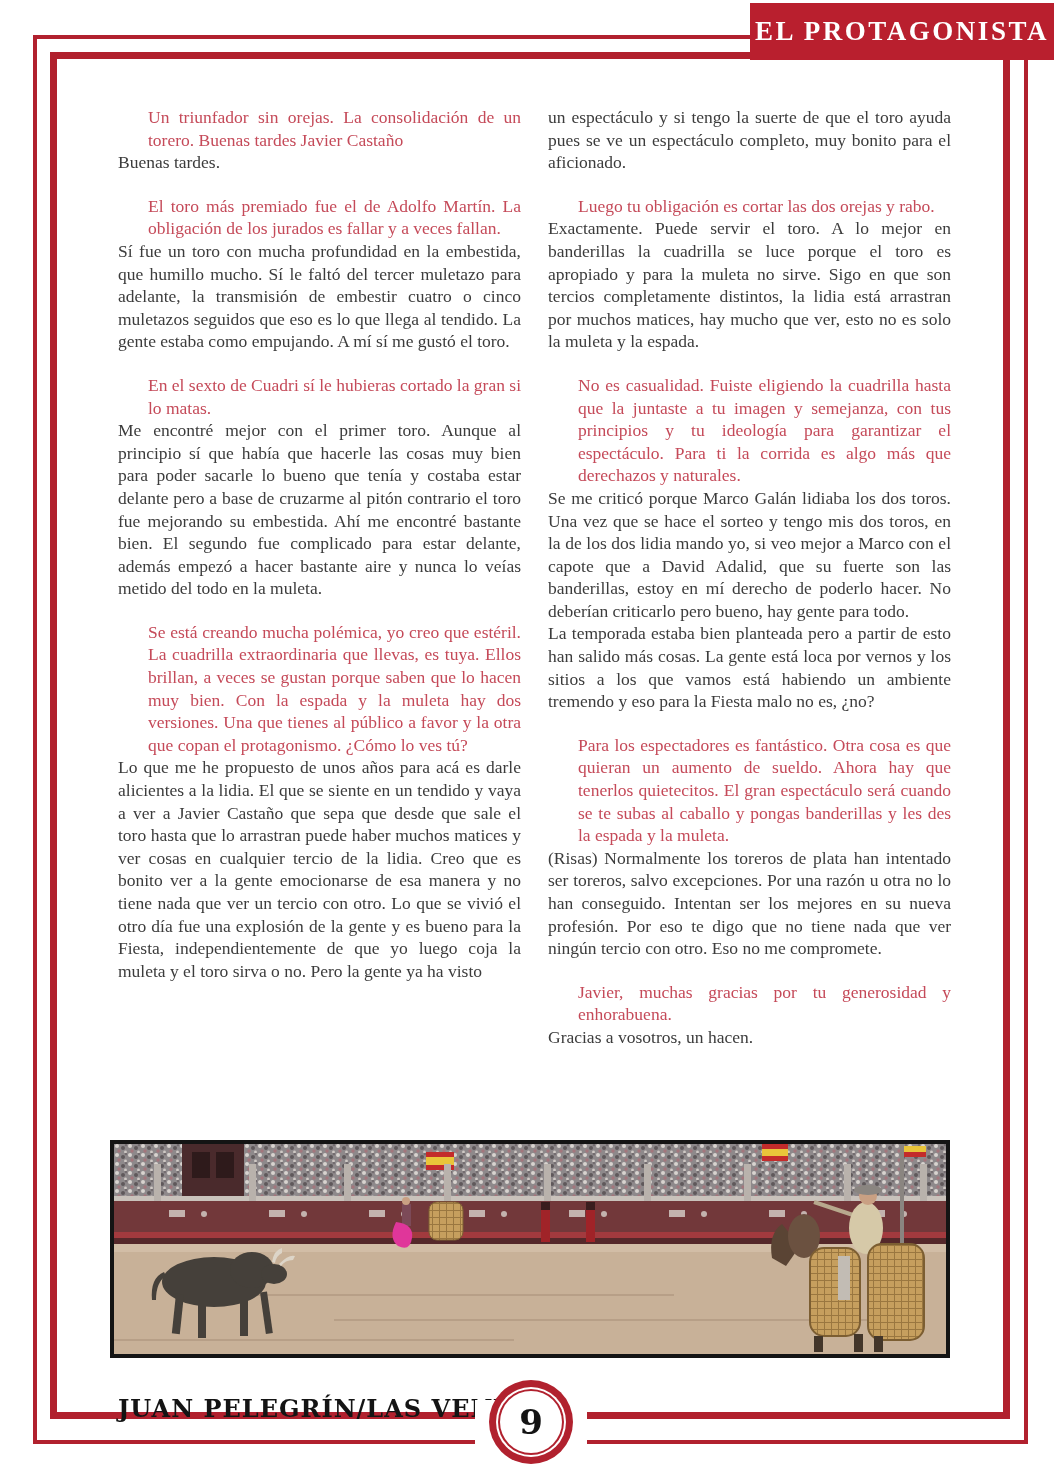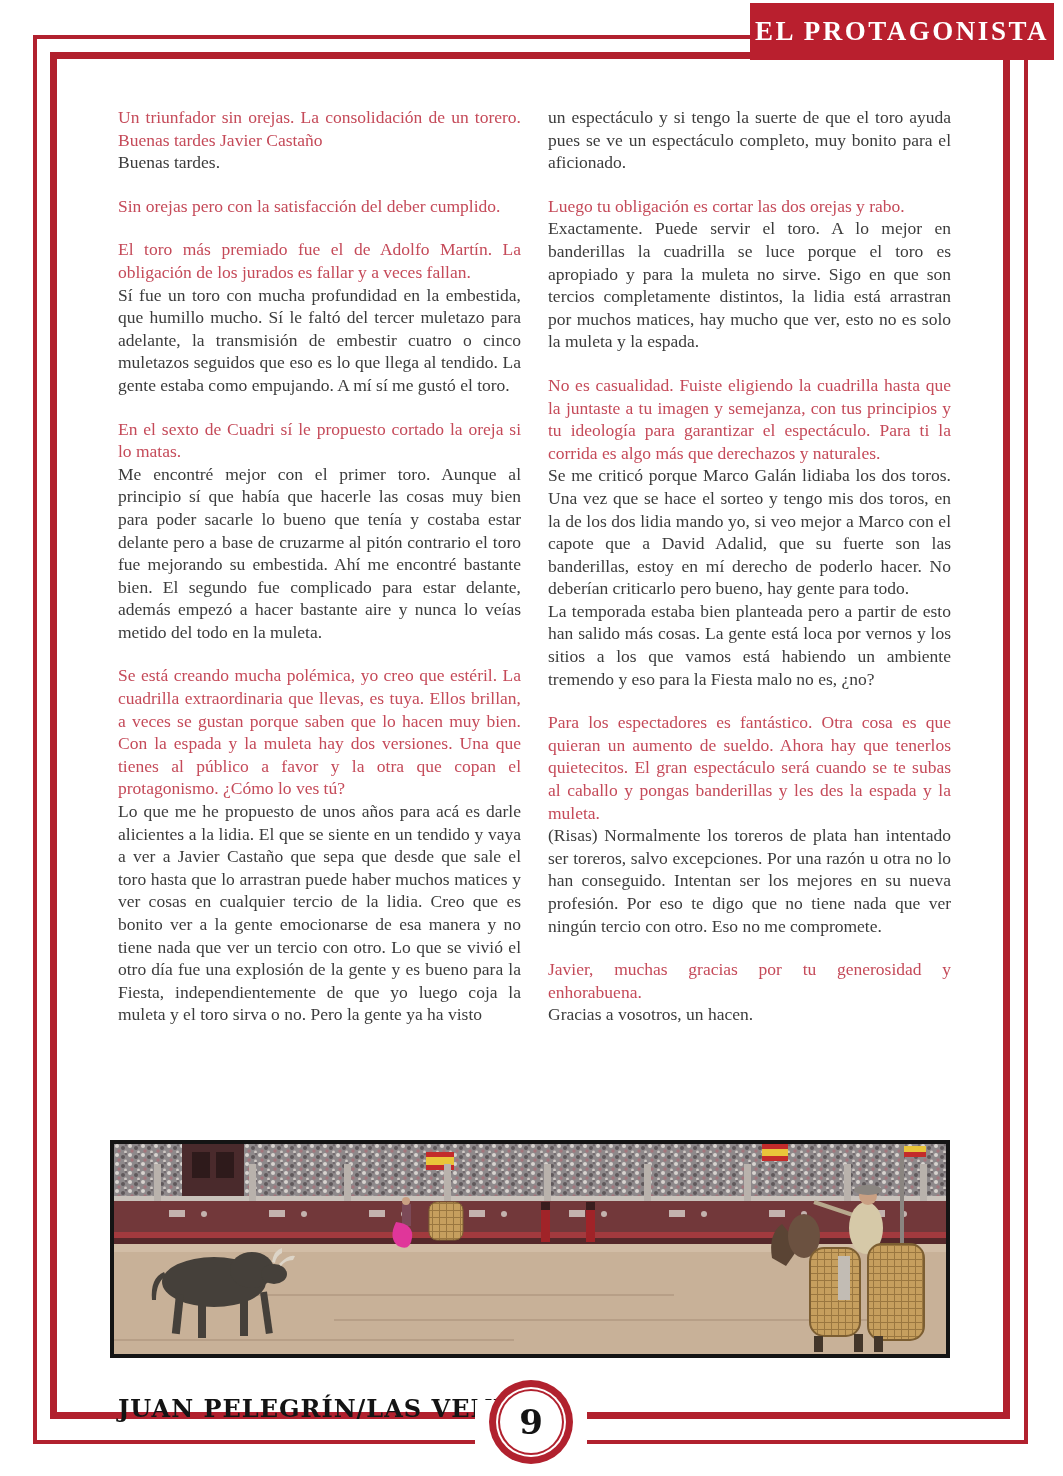--- a/index.html
+++ b/index.html
@@ -16,21 +16,21 @@
   .banner { position:absolute; left:750px; top:3px; width:304px; height:57px;
             background:#b91f2e; z-index:4; display:flex; align-items:center; justify-content:center; }
   .banner-title { color:#ffffff; font-family:"Liberation Serif", serif; font-weight:700;
                   font-size:27px; letter-spacing:2.5px; }
 
   
   .article { position:absolute; left:118px; top:106px; width:833px; height:1024px;
              display:flex; gap:27px; overflow:hidden; z-index:2; }
   .col { width:403px; }
   .article p { font-size:17.5px; line-height:22.6px; text-align:justify; hyphens:auto; }
-  p.q { color:#c54a59; margin-top:21px; }
+  p.q { color:#c54a59; margin-top:21px;margin-left:30px; }
   p.q:first-child { margin-top:0; }
   p.a { color:#3c3c3c; }
 
   
   .photo-wrap { position:absolute; left:110px; top:1140px; width:840px; height:218px;
                 border:4px solid #141414; background:#c8b198; z-index:3; }
   .photo-wrap svg { display:block; }
 
   .caption { position:absolute; left:118px; top:1362px; z-index:3;
              font-family:"DejaVu Serif", serif; font-weight:700; font-size:24px;
@@ -52,24 +52,23 @@
 <div class="frame-inner"></div>
 
 <div class="banner">
   <span class="banner-title">EL PROTAGONISTA</span>
 </div>
 
 <div class="article">
   <div class="col">
     <p class="q">Un triunfador sin orejas. La consolidación de un torero. Buenas tardes Javier Castaño</p>
     <p class="a">Buenas tardes.</p>
-    <p class="q">Sin orejas pero con la satisfacción del deber cumplido.</p>
     <p class="q">El toro más premiado fue el de Adolfo Martín. La obligación de los jurados es fallar y a veces fallan.</p>
     <p class="a">Sí fue un toro con mucha profundidad en la embestida, que humillo mucho. Sí le faltó del tercer muletazo para adelante, la transmisión de embestir cuatro o cinco muletazos seguidos que eso es lo que llega al tendido. La gente estaba como empujando. A mí sí me gustó el toro.</p>
-    <p class="q">En el sexto de Cuadri sí le propuesto cortado la oreja si lo matas.</p>
+    <p class="q">En el sexto de Cuadri sí le hubieras cortado la gran si lo matas.</p>
     <p class="a">Me encontré mejor con el primer toro. Aunque al principio sí que había que hacerle las cosas muy bien para poder sacarle lo bueno que tenía y costaba estar delante pero a base de cruzarme al pitón contrario el toro fue mejorando su embestida. Ahí me encontré bastante bien. El segundo fue complicado para estar delante, además empezó a hacer bastante aire y nunca lo veías metido del todo en la muleta.</p>
     <p class="q">Se está creando mucha polémica, yo creo que estéril. La cuadrilla extraordinaria que llevas, es tuya. Ellos brillan, a veces se gustan porque saben que lo hacen muy bien. Con la espada y la muleta hay dos versiones. Una que tienes al público a favor y la otra que copan el protagonismo. ¿Cómo lo ves tú?</p>
     <p class="a">Lo que me he propuesto de unos años para acá es darle alicientes a la lidia. El que se siente en un tendido y vaya a ver a Javier Castaño que sepa que desde que sale el toro hasta que lo arrastran puede haber muchos matices y ver cosas en cualquier tercio de la lidia. Creo que es bonito ver a la gente emocionarse de esa manera y no tiene nada que ver un tercio con otro. Lo que se vivió el otro día fue una explosión de la gente y es bueno para la Fiesta, independientemente de que yo luego coja la muleta y el toro sirva o no. Pero la gente ya ha visto</p>
   </div>
   <div class="col">
     <p class="a">un espectáculo y si tengo la suerte de que el toro ayuda pues se ve un espectáculo completo, muy bonito para el aficionado.</p>
     <p class="q">Luego tu obligación es cortar las dos orejas y rabo.</p>
     <p class="a">Exactamente. Puede servir el toro. A lo mejor en banderillas la cuadrilla se luce porque el toro es apropiado y para la muleta no sirve. Sigo en que son tercios completamente distintos, la lidia está arrastran por muchos matices, hay mucho que ver, esto no es solo la muleta y la espada.</p>
     <p class="q">No es casualidad. Fuiste eligiendo la cuadrilla hasta que la juntaste a tu imagen y semejanza, con tus principios y tu ideología para garantizar el espectáculo. Para ti la corrida es algo más que derechazos y naturales.</p>
     <p class="a">Se me criticó porque Marco Galán lidiaba los dos toros. Una vez que se hace el sorteo y tengo mis dos toros, en la de los dos lidia mando yo, si veo mejor a Marco con el capote que a David Adalid, que su fuerte son las banderillas, estoy en mí derecho de poderlo hacer. No deberían criticarlo pero bueno, hay gente para todo.</p>

